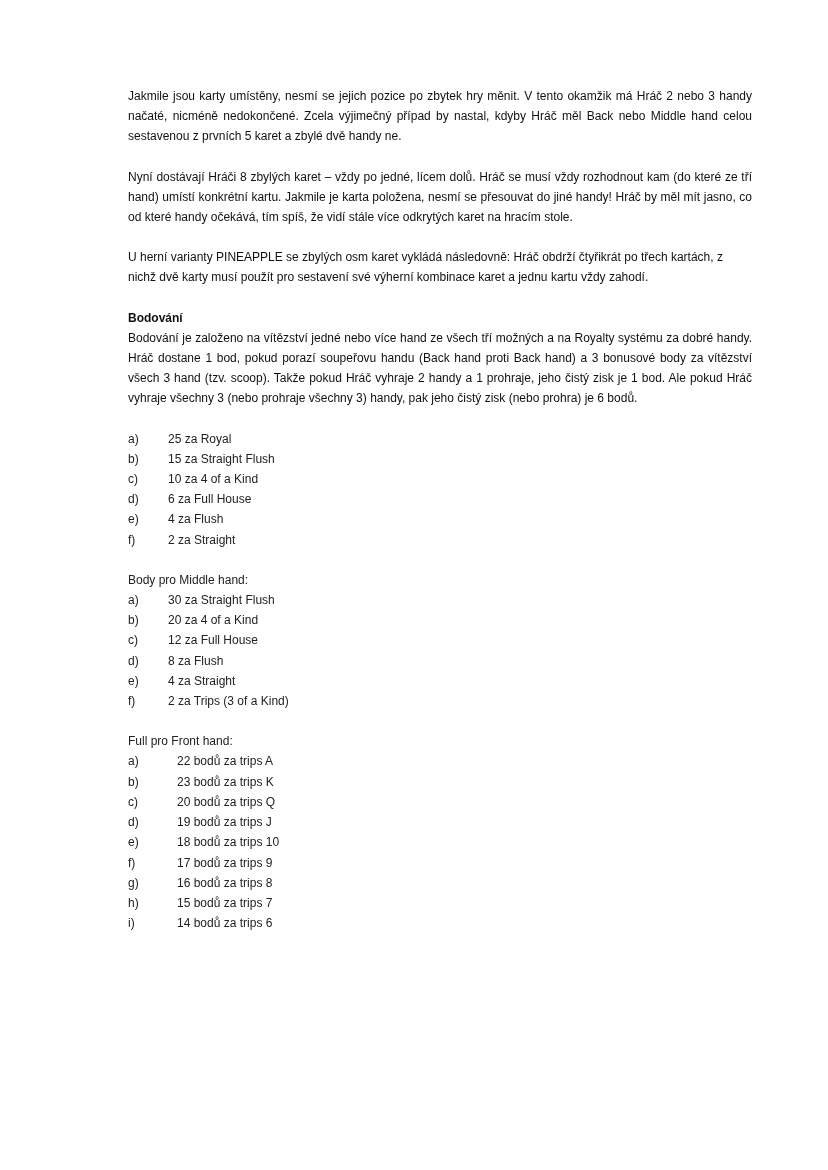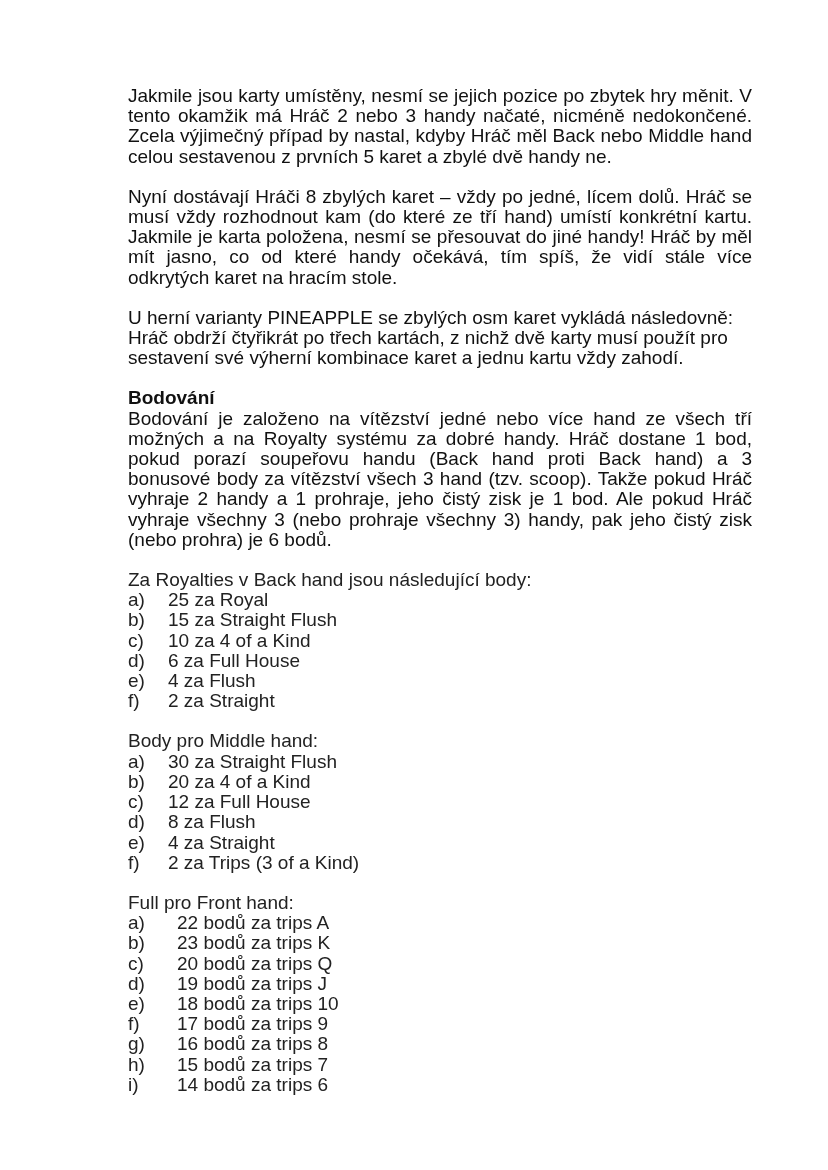--- a/index.html
+++ b/index.html
@@ -1,41 +1,40 @@
 <!DOCTYPE html>
 <html><head>
   <meta charset="utf-8">
   <style>
     html, body { margin: 0; padding: 0; background: #ffffff; }
     body { width: 828px; height: 1170px; position: relative; overflow: hidden; }
     .page {
       position: absolute; left: 128px; top: 86px; width: 624px;
       font-family: "Liberation Sans", sans-serif;
-      font-size: 19px; color: #111; line-height: 20.2px;
+      font-size: 12px; color: #111; line-height: 20.2px;
     }
     .para { margin: 0 0 20px 0; text-align: justify; }
     .para.left { text-align: left; }
     .heading { font-weight: bold; margin: 0; }
     .list-title { margin: 0; color: #222; }
     .list { margin: 0 0 20px 0; padding: 0; list-style: none; color: #222; }
     .list li { display: flex; }
     .list .mk { width: 40px; flex: 0 0 40px; }
     .list.wide .mk { width: 49px; flex: 0 0 49px; }
   </style>
 </head>
 <body>
 
 <div class="page">
   <p class="para">Jakmile jsou karty umístěny, nesmí se jejich pozice po zbytek hry měnit. V tento okamžik má Hráč 2 nebo 3 handy načaté, nicméně nedokončené. Zcela výjimečný případ by nastal, kdyby Hráč měl Back nebo Middle hand celou sestavenou z prvních 5 karet a zbylé dvě handy ne.</p>
   <p class="para">Nyní dostávají Hráči 8 zbylých karet – vždy po jedné, lícem dolů. Hráč se musí vždy rozhodnout kam (do které ze tří hand) umístí konkrétní kartu. Jakmile je karta položena, nesmí se přesouvat do jiné handy! Hráč by měl mít jasno, co od které handy očekává, tím spíš, že vidí stále více odkrytých karet na hracím stole.</p>
   <p class="para left">U herní varianty PINEAPPLE se zbylých osm karet vykládá následovně: Hráč obdrží čtyřikrát po třech kartách, z nichž dvě karty musí použít pro sestavení své výherní kombinace karet a jednu kartu vždy zahodí.</p>
   <p class="heading">Bodování</p>
   <p class="para">Bodování je založeno na vítězství jedné nebo více hand ze všech tří možných a na Royalty systému za dobré handy. Hráč dostane 1 bod, pokud porazí soupeřovu handu (Back hand proti Back hand) a 3 bonusové body za vítězství všech 3 hand (tzv. scoop). Takže pokud Hráč vyhraje 2 handy a 1 prohraje, jeho čistý zisk je 1 bod. Ale pokud Hráč vyhraje všechny 3 (nebo prohraje všechny 3) handy, pak jeho čistý zisk (nebo prohra) je 6 bodů.</p>
 
-  <p class="list-title">Za Royalties v Back hand jsou následující body:</p>
   <ul class="list">
       <li>
         <span class="mk">a)</span>
         <span>25 za Royal</span>
       </li>
       <li>
         <span class="mk">b)</span>
         <span>15 za Straight Flush</span>
       </li>
       <li>

